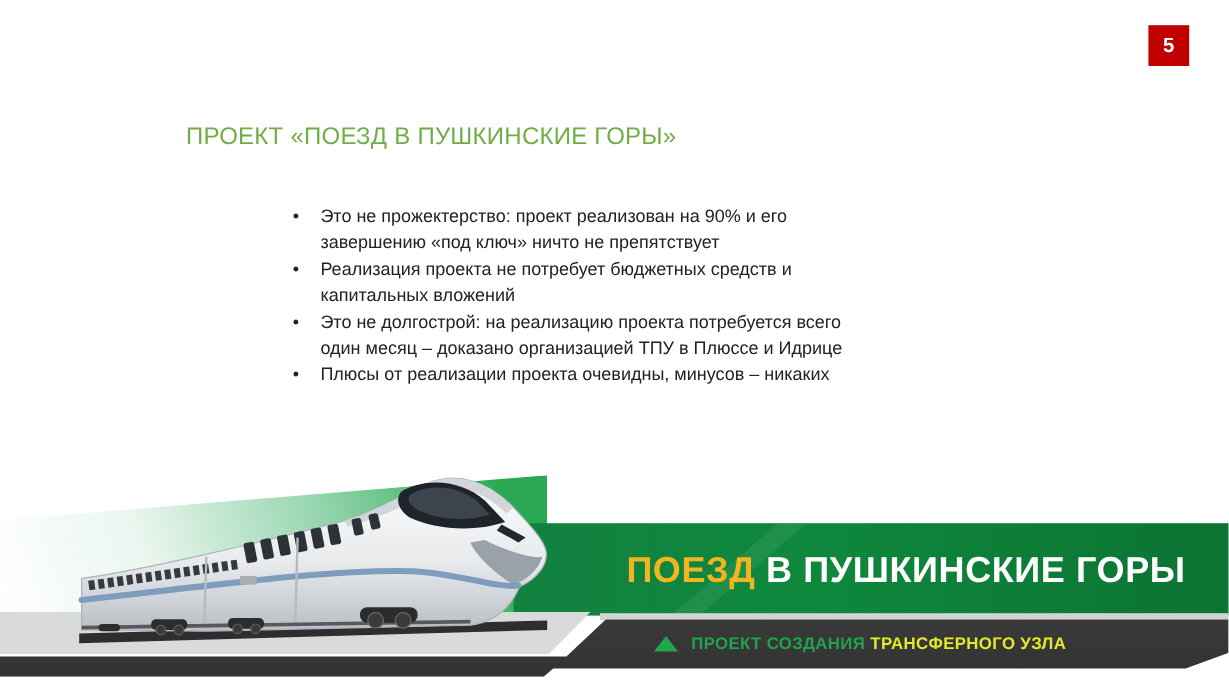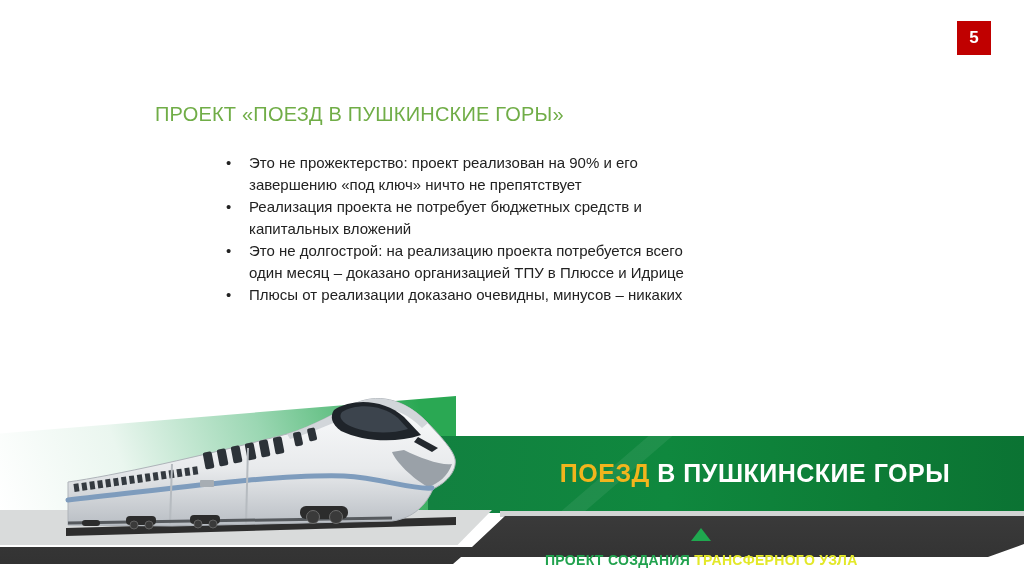--- a/index.html
+++ b/index.html
@@ -11,21 +11,21 @@
   .page-badge{
     position:absolute;left:957px;top:21px;width:34px;height:34px;background:#c00000;
     color:#ffffff;font-size:17px;font-weight:bold;display:flex;align-items:center;justify-content:center;
   }
   
   .heading{
     position:absolute;left:155px;top:103px;color:#70ad47;font-size:20px;letter-spacing:.2px;
   }
   
   .bullets{
-    position:absolute;left:224px;top:152px;width:496px;margin:0;padding:0;list-style:none;
+    position:absolute;left:224px;top:152px;width:496px;margin:18px;padding:0;list-style:none;
     color:#222222;font-size:15px;line-height:22px;
   }
   .bullets li{position:relative;padding-left:25px;}
   .bullets li::before{content:"•";position:absolute;left:2px;top:0;color:#222;}
   
   .green-fade{
     position:absolute;left:0;top:396px;width:456px;height:117px;
     background:linear-gradient(70deg,#ffffff 0%,#eaf6ef 28%,#9bd7b3 58%,#2aa853 92%);
     clip-path:polygon(0 32%,100% 0,100% 100%,0 100%);
   }
@@ -40,37 +40,37 @@
     position:absolute;left:428px;top:436px;width:596px;height:77px;
     background:linear-gradient(90deg,#128140 0%,#0f883e 40%,#0d7c36 75%,#0b7333 100%);
   }
   .title-panel .facet{
     position:absolute;left:0;top:0;width:100%;height:100%;
     background:rgba(255,255,255,.07);
     clip-path:polygon(37% 0,41% 0,26% 100%,22% 100%);
   }
   .banner-title{
     position:absolute;left:520px;top:459px;width:470px;text-align:center;
-    font-size:25px;font-weight:bold;letter-spacing:.5px;white-space:nowrap;
+    font-size:30px;font-weight:bold;letter-spacing:.5px;white-space:nowrap;
   }
   .banner-title .gold{color:#f2b51d;}
   .banner-title .white{color:#ffffff;}
   .gray-band{
     position:absolute;left:0;top:510px;width:492px;height:35px;background:#d9dbdb;
     clip-path:polygon(0 0,100% 0,93% 100%,0 100%);
   }
   .gray-line{position:absolute;left:500px;top:511px;width:524px;height:6px;background:#d2d4d4;}
   .charcoal-band{
     position:absolute;left:0;top:516px;width:1024px;height:50px;
     background:linear-gradient(180deg,#3a3a3a 0%,#323232 100%);
     clip-path:polygon(505px 0,1024px 0,1024px 28px,988px 41px,461px 41px,453px 48px,0 48px,0 31px,472px 31px);
   }
   .footer-line{
     position:absolute;left:545px;top:528px;display:flex;align-items:center;gap:11px;
-    font-size:14px;font-weight:bold;letter-spacing:.3px;white-space:nowrap;flex-direction:column;
+    font-size:14px;font-weight:bold;letter-spacing:.3px;white-space:nowrap;
   }
   .footer-triangle{
     width:0;height:0;border-left:10px solid transparent;border-right:10px solid transparent;
     border-bottom:13px solid #1fa84f;
   }
   .footer-green{color:#21a24e;}
   .footer-yellow{color:#e3e829;}
   .train{position:absolute;left:52px;top:390px;width:412px;height:152px;}
 </style>
 </head>
@@ -81,21 +81,21 @@
   <div class="page-badge">
     <span>5</span>
   </div>
 
   <div class="heading">ПРОЕКТ «ПОЕЗД В ПУШКИНСКИЕ ГОРЫ»</div>
 
   <ul class="bullets">
     <li>Это не прожектерство: проект реализован на 90% и его завершению «под ключ» ничто не препятствует</li>
     <li>Реализация проекта не потребует бюджетных средств и капитальных вложений</li>
     <li>Это не долгострой: на реализацию проекта потребуется всего один месяц – доказано организацией ТПУ в Плюссе и Идрице</li>
-    <li>Плюсы от реализации доказано очевидны, минусов – никаких</li>
+    <li>Плюсы от реализации проекта очевидны, минусов – никаких</li>
   </ul>
 
   <div class="green-fade"></div>
 
   <div class="title-panel">
     <div class="facet"></div>
   </div>
 
 
   <div class="gray-band"></div>

